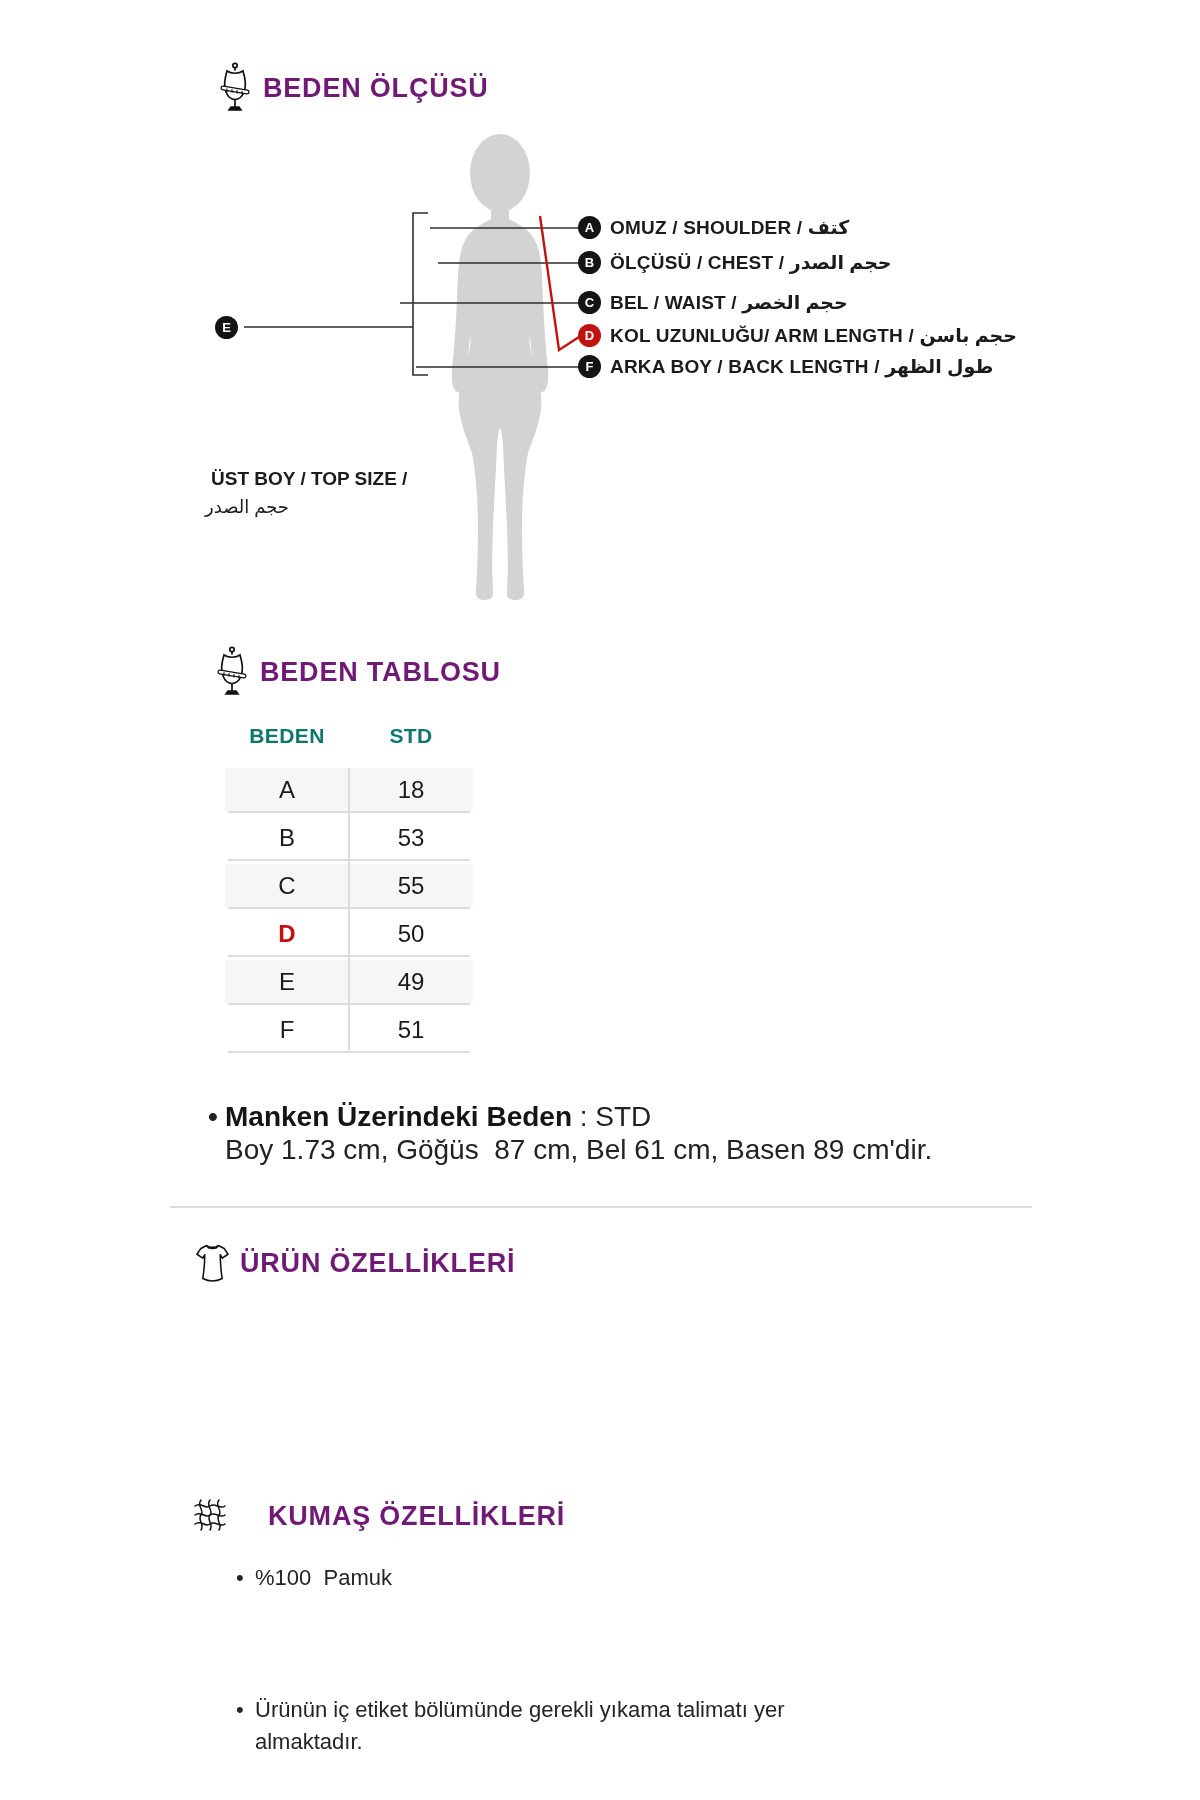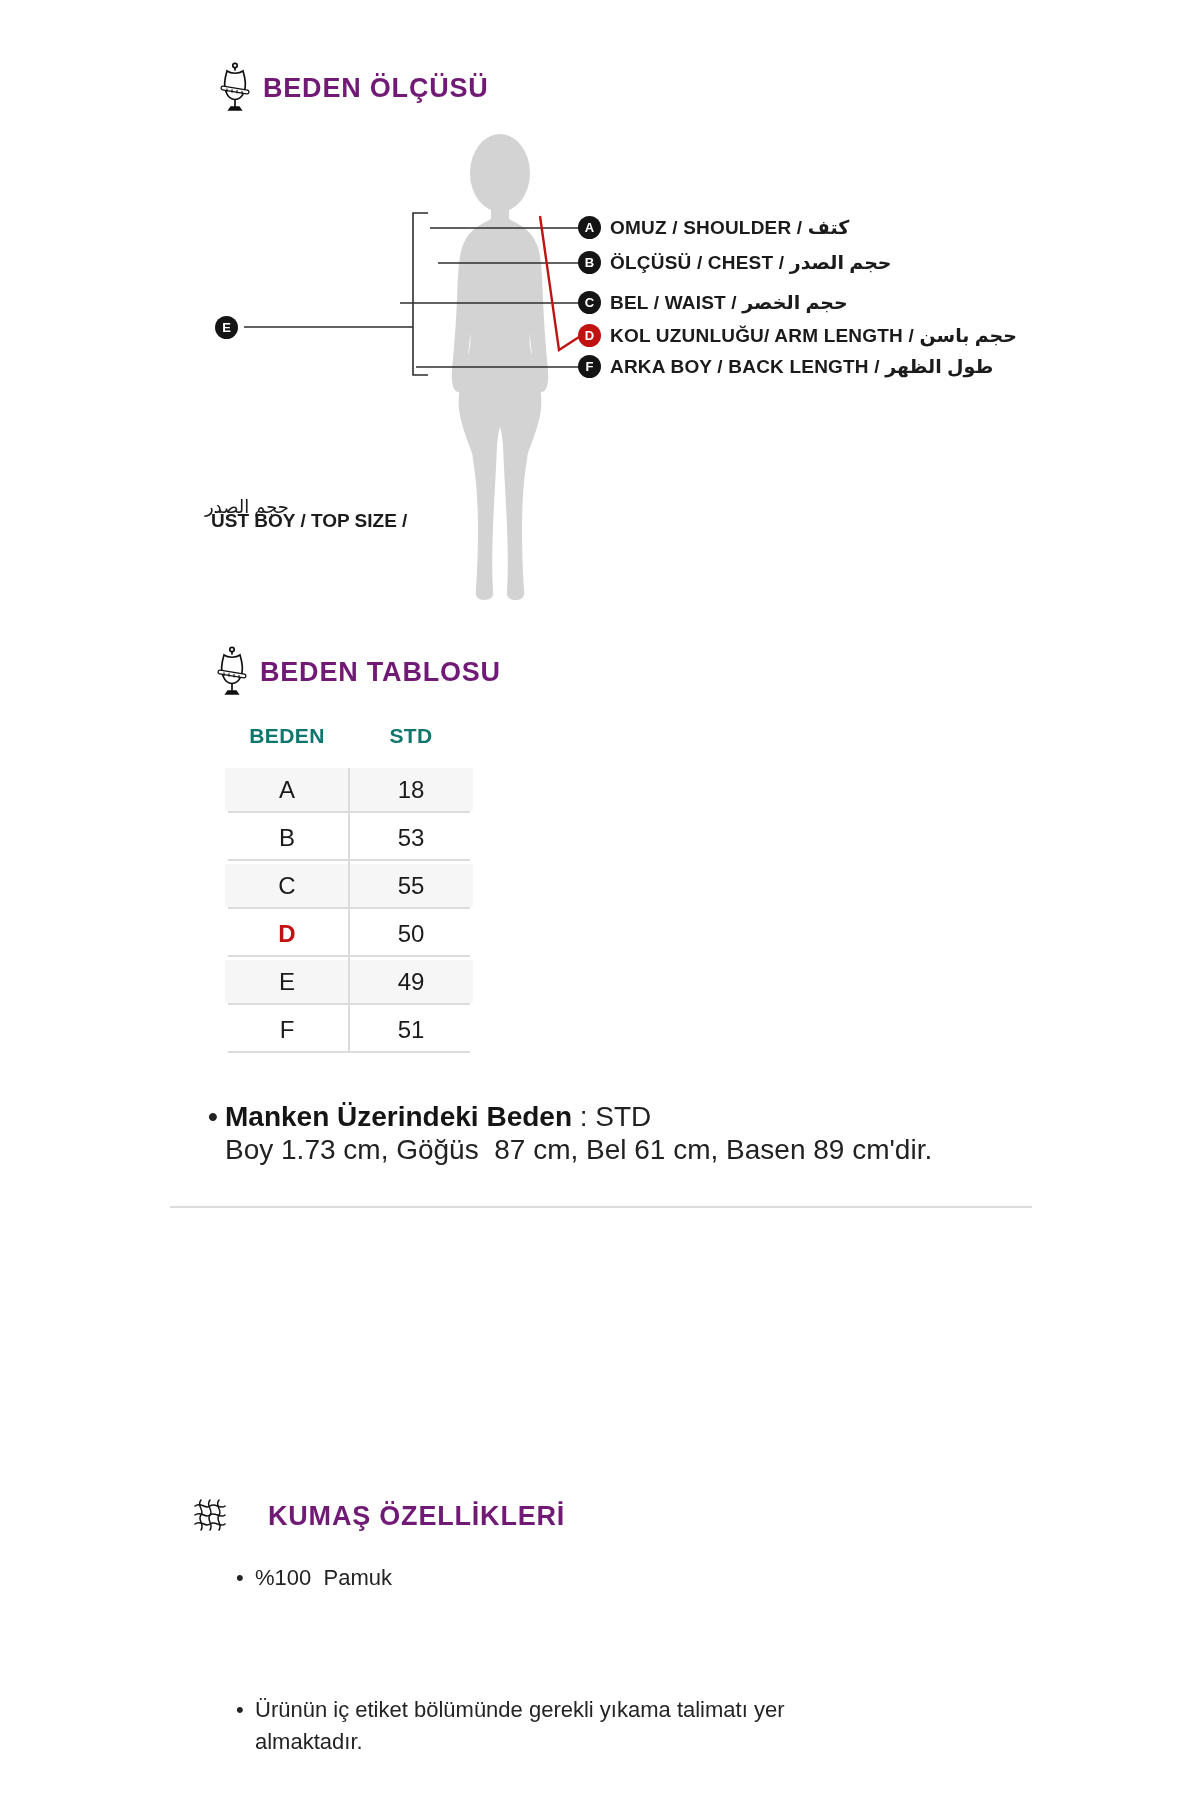--- a/index.html
+++ b/index.html
@@ -18,21 +18,21 @@
   .silhouette{position:absolute;left:425px;top:13px;}
   .dg-row{position:absolute;display:flex;align-items:center;gap:9px;white-space:nowrap;}
   .badge{
     width:23px;height:23px;border-radius:50%;background:#141414;color:#fff;
     display:inline-flex;align-items:center;justify-content:center;
     font-size:13px;font-weight:700;flex:0 0 auto;
   }
   .badge.red{background:#c11212;}
   .dg-text{font-size:19px;font-weight:600;color:#1b1b1b;letter-spacing:.2px;}
   .e-badge{position:absolute;left:215px;top:196px;}
-  .e-line1{position:absolute;left:211px;top:348px;font-size:19px;font-weight:600;white-space:nowrap;margin-top:42px;}
+  .e-line1{position:absolute;left:211px;top:348px;font-size:19px;font-weight:600;white-space:nowrap;}
   .e-line2{position:absolute;left:205px;top:376px;font-size:18px;font-weight:500;}
   
   .table-head{position:absolute;left:225px;top:724px;display:grid;grid-template-columns:124px 124px;}
   .table-head div{ text-align:center;font-size:21px;font-weight:700;color:#0f766e;letter-spacing:.4px;}
   .size-table{position:absolute;left:225px;top:768px;width:248px;}
   .size-row{
     display:grid;grid-template-columns:124px 124px;height:43px;align-items:center;
     margin-bottom:5px;box-shadow:0 5px 0 -3px #dcdcdc;
   }
   .size-row.alt{background:#f6f6f6;}
@@ -172,20 +172,27 @@
 
   <div class="model-note">
     <div>
       <span class="dot">•</span><b>Manken Üzerindeki Beden</b><span class="val"> : STD</span>
     </div>
     <div class="detail">Boy 1.73 cm, Göğüs  87 cm, Bel 61 cm, Basen 89 cm'dir.</div>
   </div>
 
   <div class="hr"></div>
 
+  <div class="sec-header" style="left:196px;top:1242px;">
+    <svg width="33" height="42" viewBox="0 0 34 40" fill="none" stroke="#111" stroke-width="1.6" stroke-linejoin="round">
+      <path d="M11,2 C13,4.5 21,4.5 23,2 L29,5 L33,11 L27,15 L25,11.5 C25,20 26,30 27,36 C21,39 13,39 7,36 C8,30 9,20 9,11.5 L7,15 L1,11 L5,5 Z"></path>
+      <path d="M11.5,2 C12,6 22,6 22.5,2"></path>
+    </svg>
+    <div class="sec-title">ÜRÜN ÖZELLİKLERİ</div>
+  </div>
 
   <div class="sec-header" style="left:192px;top:1496px;gap:40px;">
     <svg width="36" height="40" viewBox="0 0 36 38" fill="none" stroke="#111" stroke-width="1.5" stroke-linecap="round">
       <path d="M3,9 C9,4 13,13 18,9 C23,5 28,13 33,9"></path>
       <path d="M3,18 C9,13 13,22 18,18 C23,14 28,22 33,18"></path>
       <path d="M3,27 C9,22 13,31 18,27 C23,23 28,31 33,27"></path>
       <path d="M9,3 C4,9 13,13 9,18 C5,23 13,27 9,33"></path>
       <path d="M18,3 C13,9 22,13 18,18 C14,23 22,27 18,33"></path>
       <path d="M27,3 C22,9 31,13 27,18 C23,23 31,27 27,33"></path>
     </svg>

